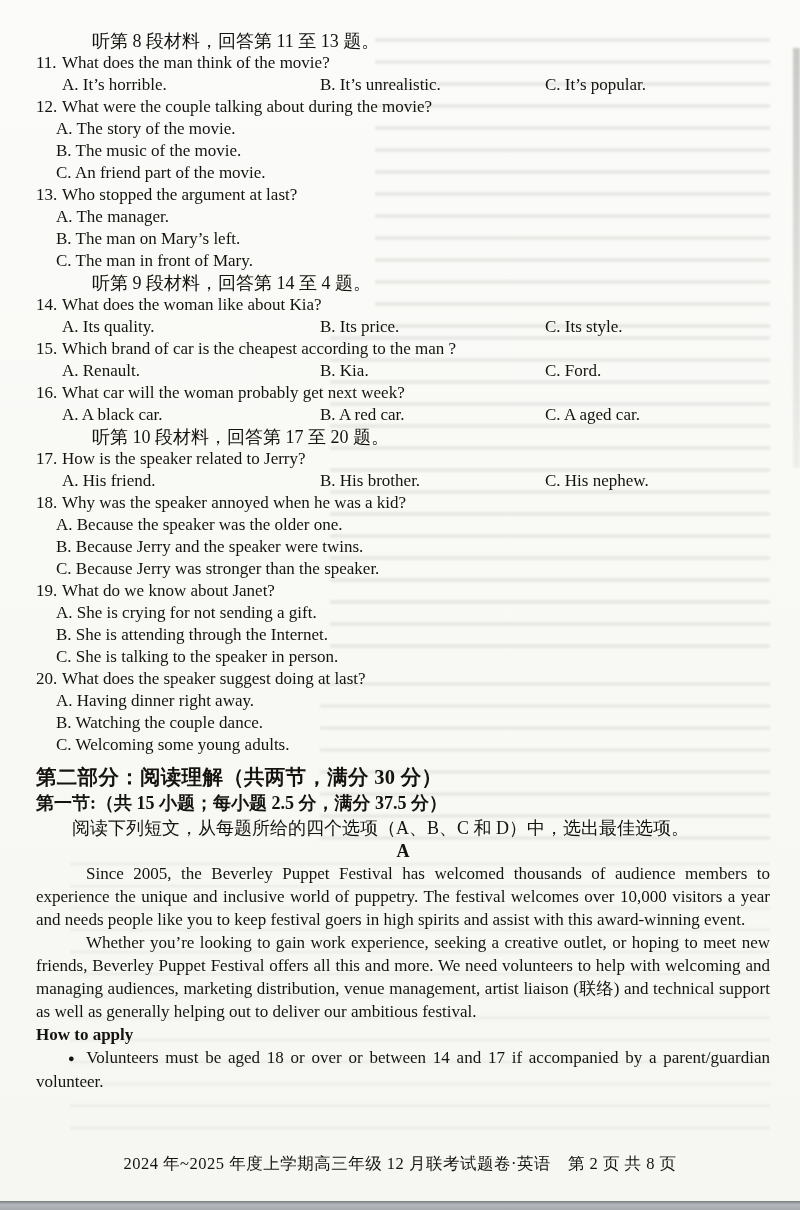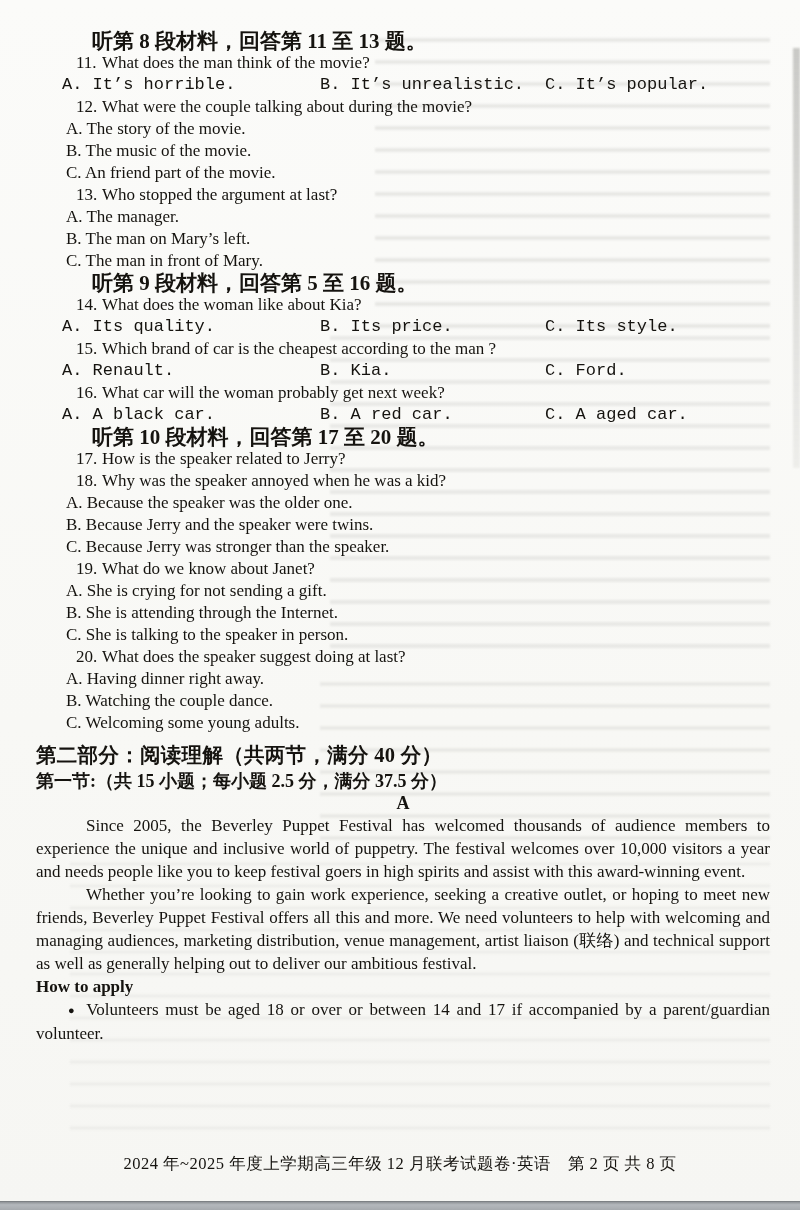--- a/index.html
+++ b/index.html
@@ -16,42 +16,42 @@
   }
   .content {
     position: absolute;
     left: 36px;
     top: 30px;
     width: 734px;
     font-size: 17px;
   }
   
   .hint {
-    font-weight: bold;
+    font-weight: normal;
     margin-left: 30px;
     height: 22px;
     line-height: 22px;
-    font-size: 21px;
+    font-size: 18px;
     white-space: nowrap;
     padding-left: 26px;
   }
-  .q-line { display: flex; height: 22px; line-height: 22px; white-space: nowrap; margin-left: 40px; }
+  .q-line { display: flex; height: 22px; line-height: 22px; white-space: nowrap; }
   .q-num { flex: none; width: 26px; }
   .opts-col .option {
-    margin-left: 30px;
+    margin-left: 20px;
     height: 22px;
     line-height: 22px;
     white-space: nowrap;
   }
   .opts-row {
     display: grid;
     grid-template-columns: 258px 225px auto;
     margin-left: 26px;
   }
-  .opts-row .option { height: 22px; line-height: 22px; white-space: nowrap; font-family: Liberation Mono, monospace; }
+  .opts-row .option { height: 22px; line-height: 22px; white-space: nowrap; }
   
   .part-title {
     font-weight: bold;
     font-size: 20.5px;
     line-height: 27px;
     margin-top: 8px;
     letter-spacing: 0.3px;
     white-space: nowrap;
   }
   .sec-title {
@@ -173,21 +173,21 @@
       <span class="q-num">13.</span>
       <span class="q-text">Who stopped the argument at last?</span>
     </div>
     <div class="opts opts-col">
             <div class="option">A. The manager.</div>
             <div class="option">B. The man on Mary’s left.</div>
             <div class="option">C. The man in front of Mary.</div>
           </div>
   </div>
 
-  <div class="hint">听第 9 段材料，回答第 5 至 16 题。</div>
+  <div class="hint">听第 9 段材料，回答第 14 至 4 题。</div>
 
   <div class="question">
     <div class="q-line">
       <span class="q-num">14.</span>
       <span class="q-text">What does the woman like about Kia?</span>
     </div>
     <div class="opts opts-row">
             <div class="option">A. Its quality.</div>
             <div class="option">B. Its price.</div>
             <div class="option">C. Its style.</div>
@@ -218,20 +218,25 @@
           </div>
   </div>
 
   <div class="hint">听第 10 段材料，回答第 17 至 20 题。</div>
 
   <div class="question">
     <div class="q-line">
       <span class="q-num">17.</span>
       <span class="q-text">How is the speaker related to Jerry?</span>
     </div>
+    <div class="opts opts-row">
+            <div class="option">A. His friend.</div>
+            <div class="option">B. His brother.</div>
+            <div class="option">C. His nephew.</div>
+          </div>
   </div>
 
   <div class="question">
     <div class="q-line">
       <span class="q-num">18.</span>
       <span class="q-text">Why was the speaker annoyed when he was a kid?</span>
     </div>
     <div class="opts opts-col">
             <div class="option">A. Because the speaker was the older one.</div>
             <div class="option">B. Because Jerry and the speaker were twins.</div>
@@ -257,24 +262,25 @@
       <span class="q-text">What does the speaker suggest doing at last?</span>
     </div>
     <div class="opts opts-col">
             <div class="option">A. Having dinner right away.</div>
             <div class="option">B. Watching the couple dance.</div>
             <div class="option">C. Welcoming some young adults.</div>
           </div>
   </div>
 </div>
 
-    <div class="part-title">第二部分：阅读理解（共两节，满分 40 分）</div>
+    <div class="part-title">第二部分：阅读理解（共两节，满分 30 分）</div>
 
     <div class="sec-title">第一节:（共 15 小题；每小题 2.5 分，满分 37.5 分）</div>
 
+    <div class="instruction">阅读下列短文，从每题所给的四个选项（A、B、C 和 D）中，选出最佳选项。</div>
 
     <div class="passage-label">A</div>
 
     <div class="passage">
         <p>Since 2005, the Beverley Puppet Festival has welcomed thousands of audience members to experience the unique and inclusive world of puppetry. The festival welcomes over 10,000 visitors a year and needs people like you to keep festival goers in high spirits and assist with this award-winning event.</p>
         <p>Whether you’re looking to gain work experience, seeking a creative outlet, or hoping to meet new friends, Beverley Puppet Festival offers all this and more. We need volunteers to help with welcoming and managing audiences, marketing distribution, venue management, artist liaison (联络) and technical support as well as generally helping out to deliver our ambitious festival.</p>
         <p class="heading">How to apply</p>
         <p class="bullet-item"><span class="bullet-icon">●</span>Volunteers must be aged 18 or over or between 14 and 17 if accompanied by a parent/guardian volunteer.</p>
       </div>
 

